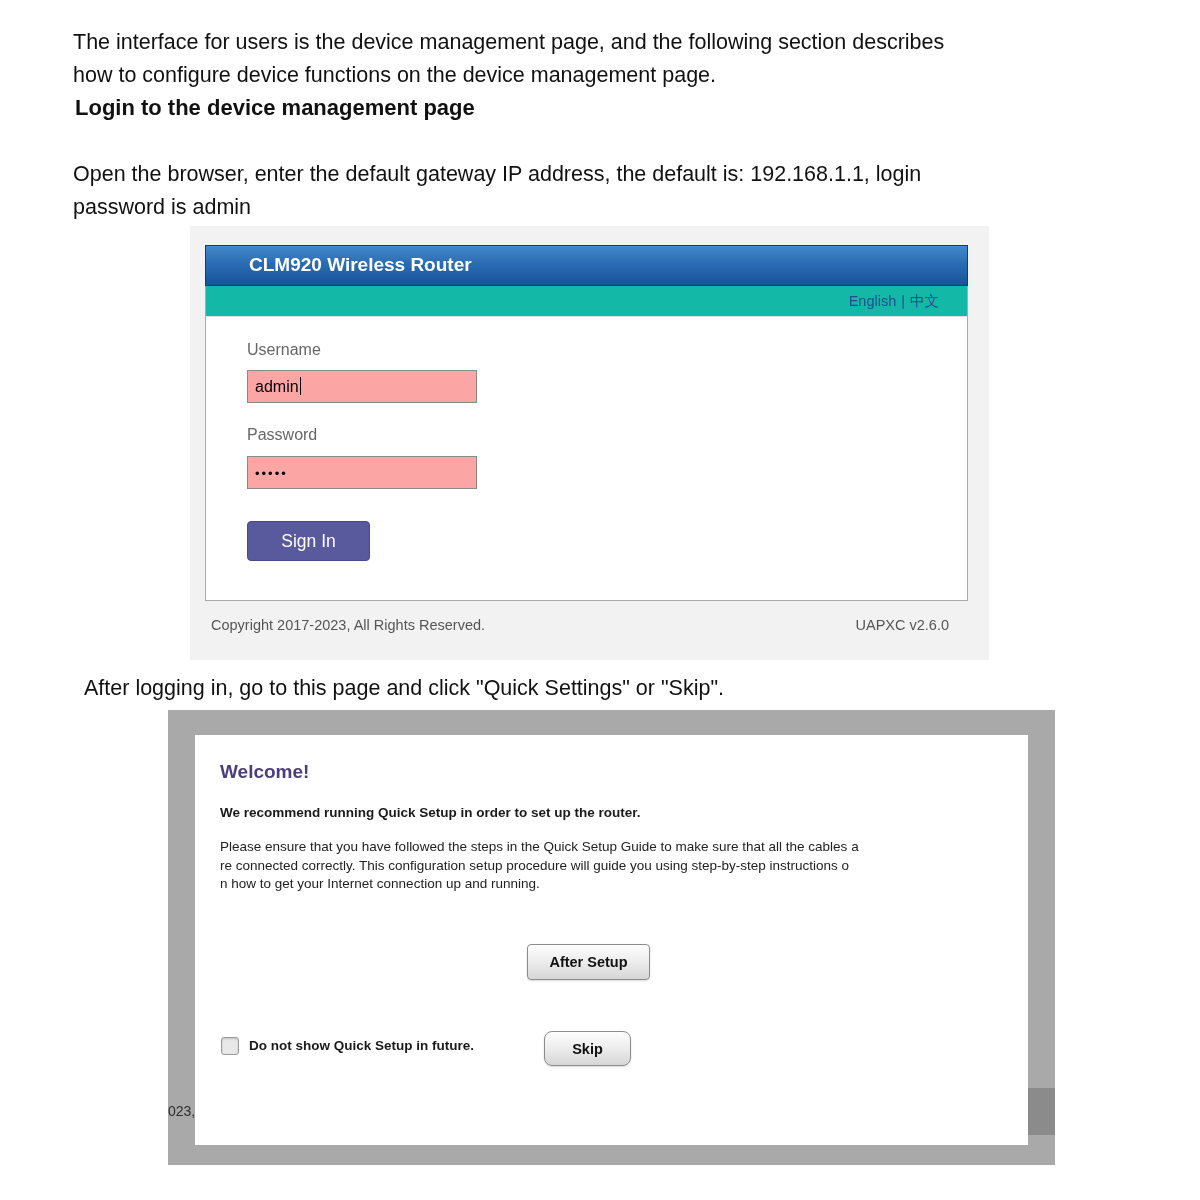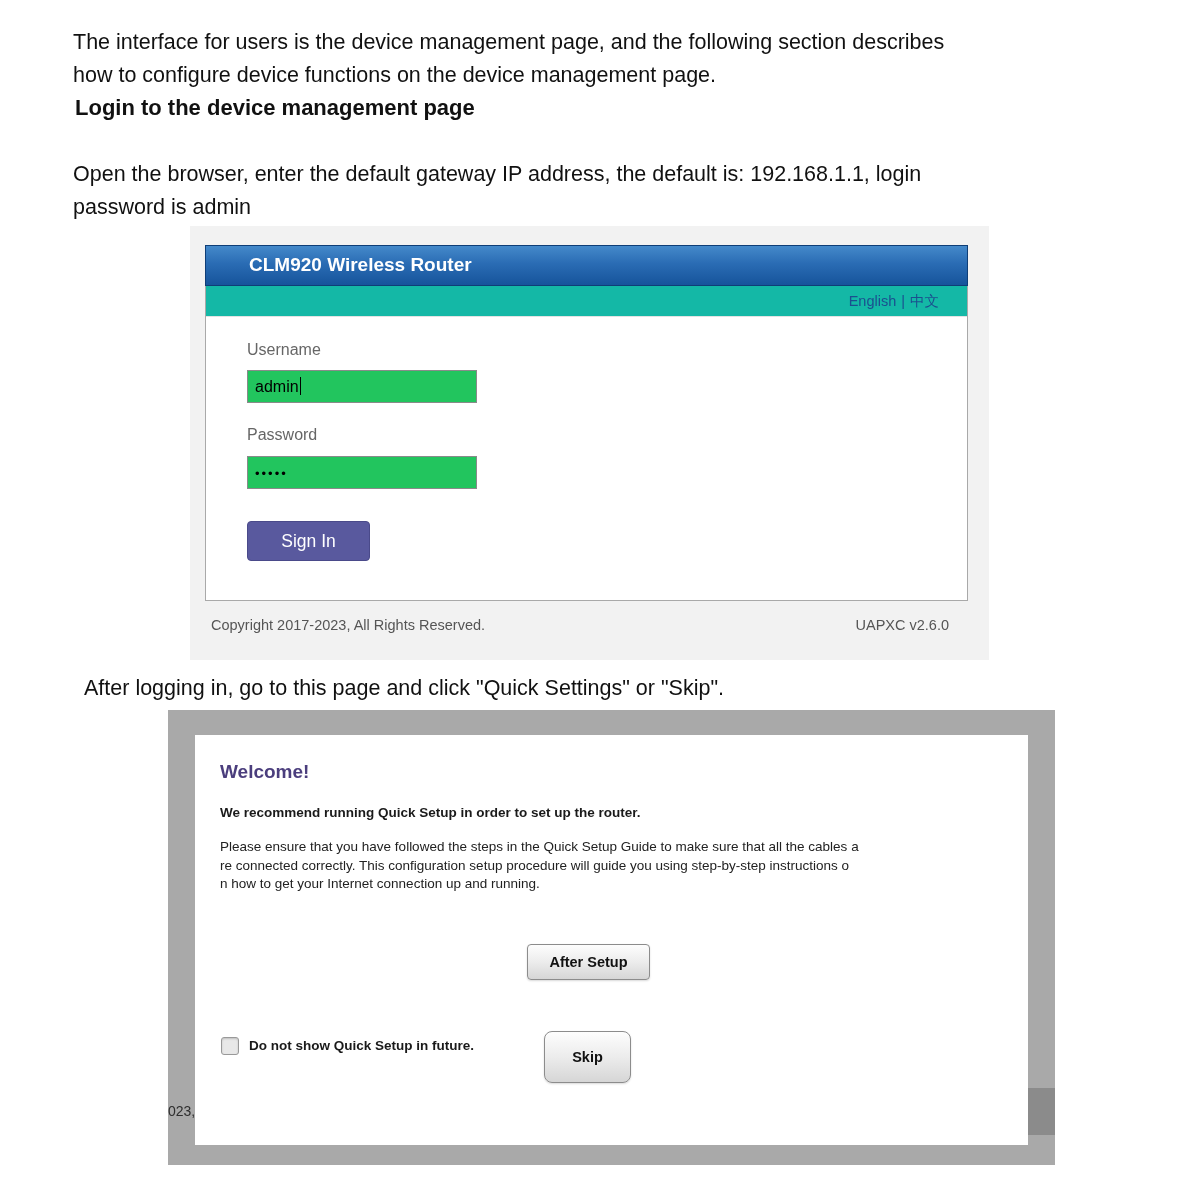--- a/index.html
+++ b/index.html
@@ -26,21 +26,21 @@
     background: #ffffff; border: 1px solid #a9a9a9; border-top: none;
   }
   .lang-row { height: 31px; background: #14b8a6; border-bottom: 1px solid #e3e3e3; text-align: right; padding-right: 28px; line-height: 31px; font-size: 14.5px; color: #1b4f8f; }
   .lang-row a { color: #1b4f8f; text-decoration: none; cursor: pointer; }
   .lang-sep { margin: 0 5px; color: #1b4f8f; }
   .field-label { position: absolute; left: 41px; color: #666; font-size: 16px; }
   .lbl-user { top: 55px; }
   .lbl-pass { top: 140px; }
   .text-input {
     position: absolute; left: 41px; width: 230px; height: 33px;
-    background: #22c55e; border: 1px solid #8a8a8a; font-size: 16px; color: #000;
+    background: #fca5a5; border: 1px solid #8a8a8a; font-size: 16px; color: #000;
     line-height: 31px; padding-left: 7px; cursor: text;
   }
   .in-user { top: 84px; }
   .in-pass { top: 170px; }
   .caret { display: inline-block; width: 1.5px; height: 18px; background: #000; vertical-align: -3px; margin-left: 1px; }
   .dots { font-size: 13px; letter-spacing: 2px; line-height: 31px; }
   .signin {
     position: absolute; left: 41px; top: 235px; width: 123px; height: 40px;
     background: #59599e; border: 1px solid #4a4a8a; border-radius: 4px;
     color: #fff; font-size: 17.5px; font-family: "Liberation Sans", sans-serif; cursor: pointer;
@@ -65,21 +65,21 @@
     font-family: "Liberation Sans", sans-serif; cursor: pointer;
     box-shadow: 0 1px 2px rgba(0,0,0,0.15);
   }
   .quick-setup { position: absolute; left: 332px; top: 209px; width: 123px; height: 36px; border-radius: 4px; }
   .checkbox {
     position: absolute; left: 26px; top: 302px; width: 18px; height: 18px;
     background: #e8e8e8; border: 1px solid #999; border-radius: 3px;
     box-shadow: inset 0 1px 2px rgba(0,0,0,0.18); cursor: pointer;
   }
   .cb-label { position: absolute; left: 54px; top: 303px; font-size: 13.5px; font-weight: bold; color: #1a1a1a; }
-  .skip { position: absolute; left: 349px; top: 296px; width: 87px; height: 52px; border-radius: 8px; }
+  .skip { position: absolute; left: 349px; top: 296px; width: 87px; height: 35px; border-radius: 8px; }
   .note { position: absolute; left: 53px; top: 348px; font-size: 13.5px; line-height: 18px; color: #cc3348; width: 700px; }
 </style>
 </head>
 <body>
 
 <div>
 
   <p class="intro ml">The interface for users is the device management page, and the following section describes
 how to configure device functions on the device management page.</p>
   <h2 class="heading">Login to the device management page</h2>

